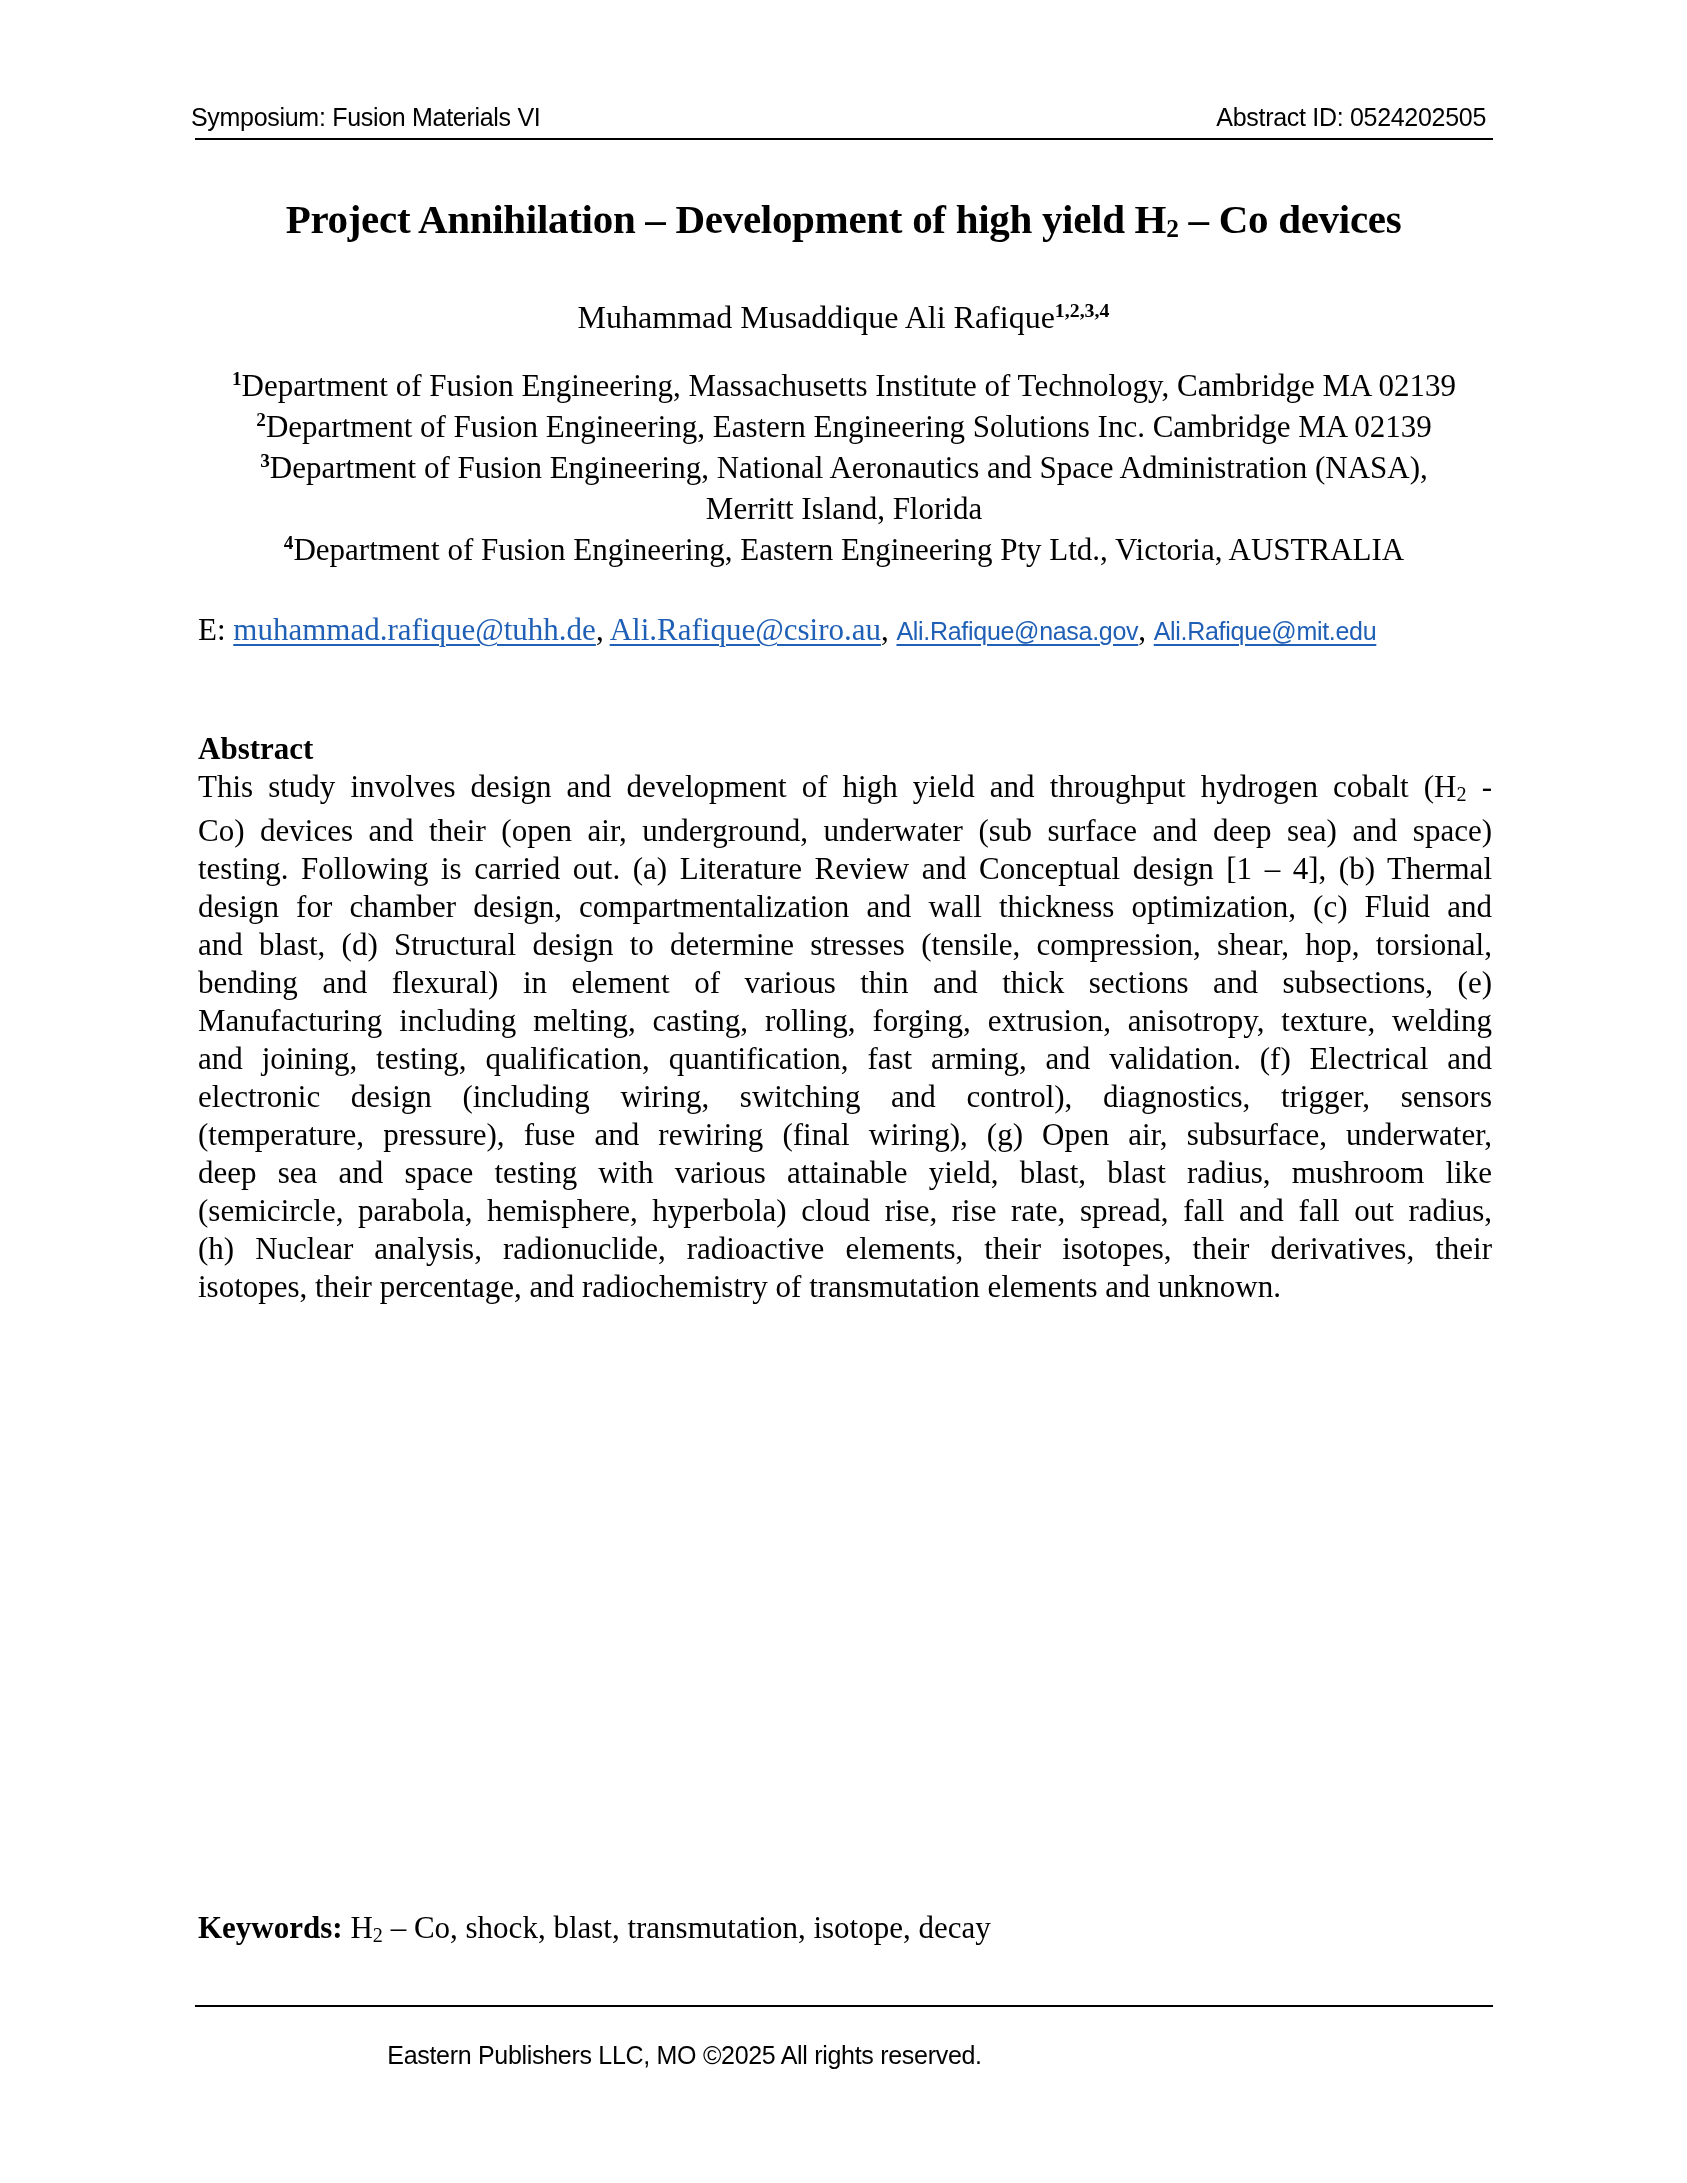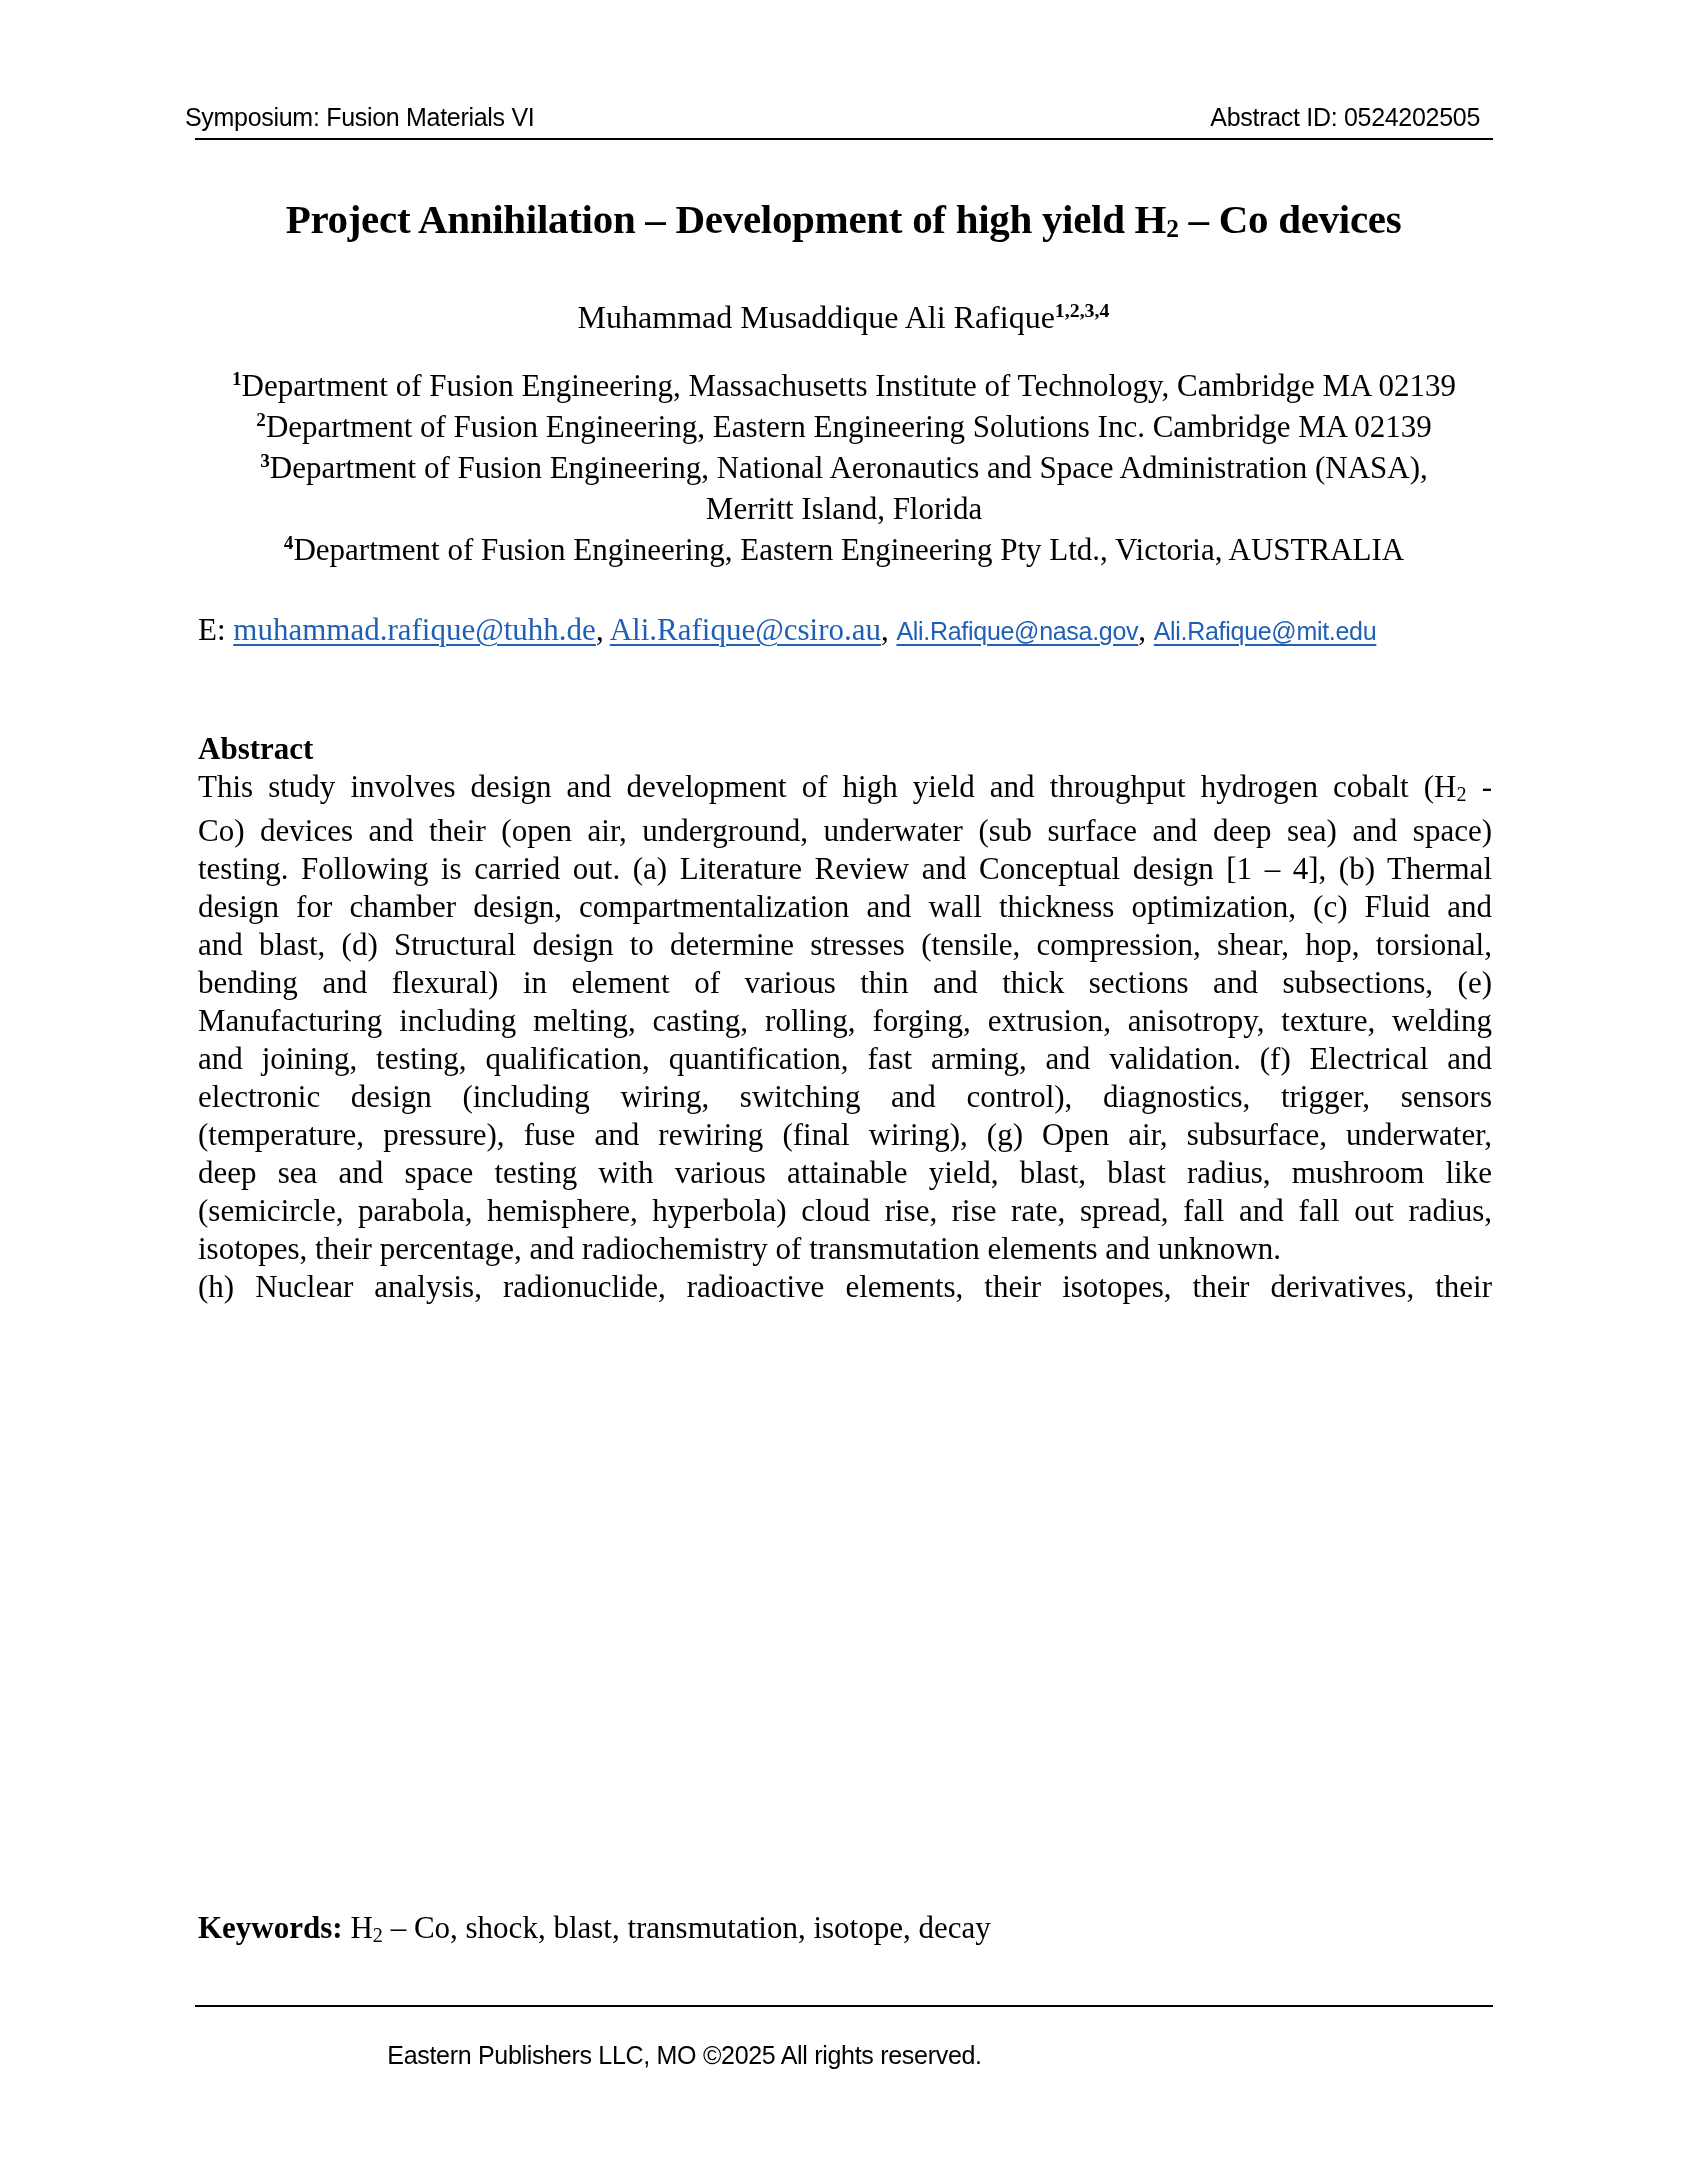--- a/index.html
+++ b/index.html
@@ -1,19 +1,19 @@
 <!DOCTYPE html>
 <html style="font-size:10.6px"><head>
 <meta charset="utf-8">
 <style>
   html, body { margin: 0; padding: 0; background: #ffffff; }
   body { width: 1687px; height: 2183px; position: relative; overflow: hidden; color: #000; }
 
   .running-header {
-    position: absolute; left: 185px; top: 99px; width: 1295px; height: 33px;
+    position: absolute; left: 191px; top: 99px; width: 1295px; height: 33px;
     font-family: "Liberation Sans", "DejaVu Sans", sans-serif; font-size: 25px;
     display: flex; justify-content: space-between; align-items: flex-end;
     letter-spacing: -0.3px;
     text-align: center;
   }
   .header-rule { position: absolute; left: 195px; top: 138px; width: 1298px; height: 2px; background: #000; }
 
   .title {
     position: absolute; left: 0; top: 195px; width: 1687px; text-align: center;
     font-family: "Liberation Serif", "DejaVu Serif", serif; font-weight: bold; font-size: 41px;
@@ -95,21 +95,21 @@
   <div class="abs-line" style="white-space: normal;">testing. Following is carried out. (a) Literature Review and Conceptual design [1 – 4], (b) Thermal</div>
   <div class="abs-line" style="white-space: normal;">design for chamber design, compartmentalization and wall thickness optimization, (c) Fluid and</div>
   <div class="abs-line" style="white-space: normal;">and blast, (d) Structural design to determine stresses (tensile, compression, shear, hop, torsional,</div>
   <div class="abs-line" style="white-space: normal;">bending and flexural) in element of various thin and thick sections and subsections, (e)</div>
   <div class="abs-line" style="white-space: normal;">Manufacturing including melting, casting, rolling, forging, extrusion, anisotropy, texture, welding</div>
   <div class="abs-line" style="white-space: normal;">and joining, testing, qualification, quantification, fast arming, and validation. (f) Electrical and</div>
   <div class="abs-line" style="white-space: normal;">electronic design (including wiring, switching and control), diagnostics, trigger, sensors</div>
   <div class="abs-line" style="white-space: normal;">(temperature, pressure), fuse and rewiring (final wiring), (g) Open air, subsurface, underwater,</div>
   <div class="abs-line" style="white-space: normal;">deep sea and space testing with various attainable yield, blast, blast radius, mushroom like</div>
   <div class="abs-line" style="white-space: normal;">(semicircle, parabola, hemisphere, hyperbola) cloud rise, rise rate, spread, fall and fall out radius,</div>
+  <div class="abs-line" style="white-space: normal;">(h) Nuclear analysis, radionuclide, radioactive elements, their isotopes, their derivatives, their</div>
   <div class="abs-line last" style="white-space: normal;">isotopes, their percentage, and radiochemistry of transmutation elements and unknown.</div>
-  <div class="abs-line" style="white-space: normal;">(h) Nuclear analysis, radionuclide, radioactive elements, their isotopes, their derivatives, their</div>
 </div>
 
 <div class="keywords"><span class="kw-label">Keywords:</span><span> H</span><sub>2</sub><span> – Co, shock, blast, transmutation, isotope, decay</span></div>
 
 <div class="footer-rule"></div>
 <div class="footer">Eastern Publishers LLC, MO ©2025 All rights reserved.</div>
 
 
 </body></html>

